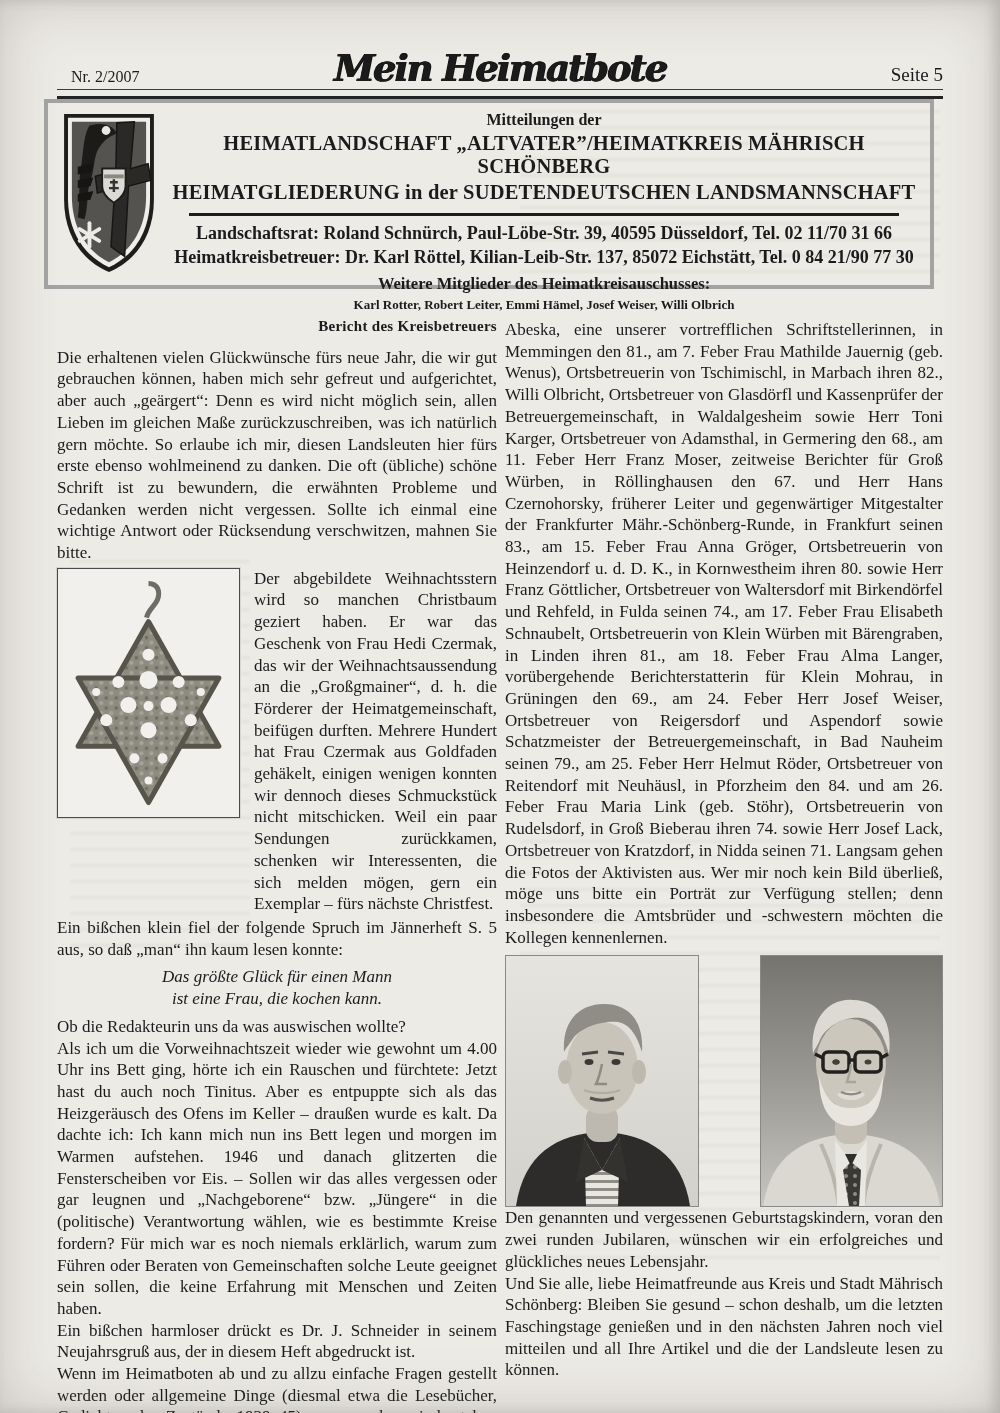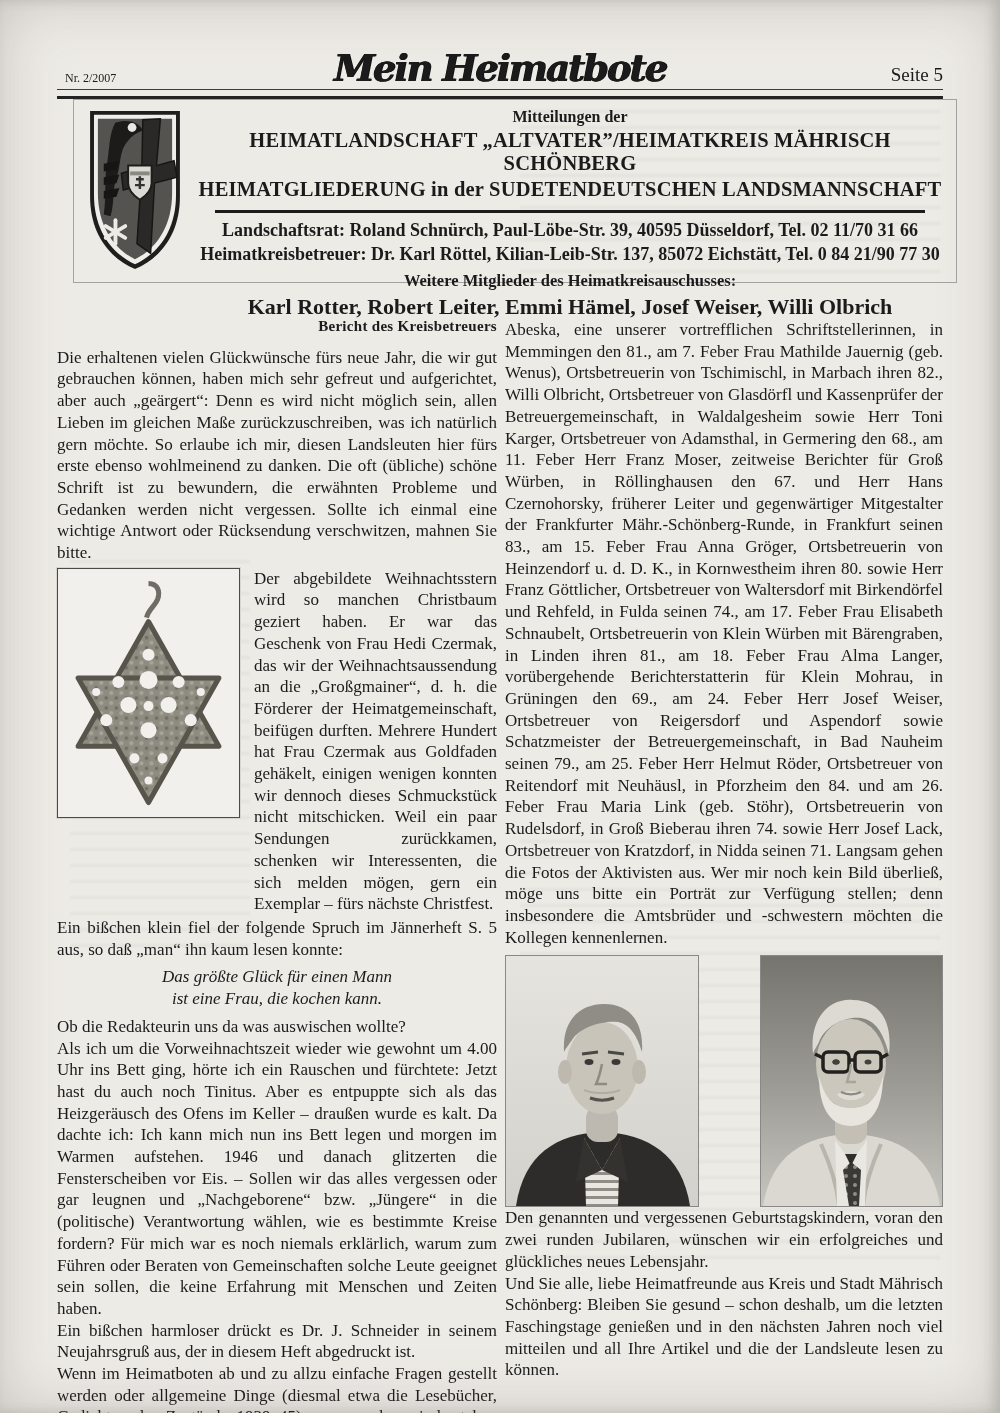--- a/index.html
+++ b/index.html
@@ -8,39 +8,39 @@
     background:#edebe6;
     font-family:"Liberation Serif", serif;
     color:#1b1b1b;
   }
   .vignette{position:absolute;inset:0;pointer-events:none;
     box-shadow:inset 0 0 60px rgba(90,85,75,.25), inset -6px 0 12px rgba(60,60,55,.18);}
   .ghost{position:absolute;opacity:.055;filter:blur(1.2px);pointer-events:none;
     background:repeating-linear-gradient(180deg,#555 0 3px,transparent 3px 16px);}
   
   .hdr{position:absolute;left:57px;right:57px;top:50px;height:38px;}
-  .hdr .issue{position:absolute;left:8px;bottom:2px;font-size:12px;}
+  .hdr .issue{position:absolute;left:14px;bottom:2px;font-size:16px;}
   .hdr .page{position:absolute;right:0;bottom:2px;font-size:19px;}
   .masthead{position:absolute;left:0;right:0;bottom:-2px;text-align:center;
     font-family:"DejaVu Serif",serif;font-weight:bold;font-style:italic;
     font-size:37px;letter-spacing:-2px;
     text-shadow:0.8px 0 #111, -0.4px 0 #111;}
   .rule2{position:absolute;left:57px;right:57px;top:89px;height:6px;
     border-top:1.5px solid #3c3c3c;border-bottom:3px solid #242424;}
   
-  .infobox{position:absolute;left:73px;top:99px;width:882px;height:182px;
-    border:1px solid #a3a3a3;background:transparent;}
+  .infobox{position:absolute;left:44px;top:99px;width:882px;height:182px;
+    border:4px solid #a3a3a3;background:transparent;}
   .crest{position:absolute;left:12px;top:7px;width:98px;height:166px;}
   .ib-text{position:absolute;left:118px;right:8px;top:4px;text-align:center;font-weight:bold;}
   .ib-line1{font-size:16px;margin-top:4px;}
   .ib-line23{font-size:20.5px;margin-top:3px;letter-spacing:.2px;}
   .ib-rule{height:2.5px;background:#1c1c1c;width:94%;margin:9px auto 7px auto;}
   .ib-contact{font-size:18px;margin-top:3px;}
   .ib-members-label{font-size:16.5px;margin-top:6px;}
-  .ib-members{font-size:22px;margin-top:3px;}
+  .ib-members{font-size:13px;margin-top:3px;}
   
   .col{position:absolute;font-size:17px;line-height:21.7px;text-align:justify;}
   .col-left{left:57px;top:316px;width:440px;}
   .col-right{left:505px;top:319px;width:438px;}
   .col p{margin:0;}
   h2.report{font-size:15px;text-align:right;font-weight:bold;margin:0 0 9px 0;letter-spacing:.3px;}
   .starrow{display:flex;margin:4px 0 2px 0;}
   .starframe{flex:0 0 181px;height:248px;border:1.5px solid #4a4a48;background:#f1f0ec;
     margin-right:14px;box-shadow:0 0 0 1px #d8d6d0;}
   .beside{flex:1;}

